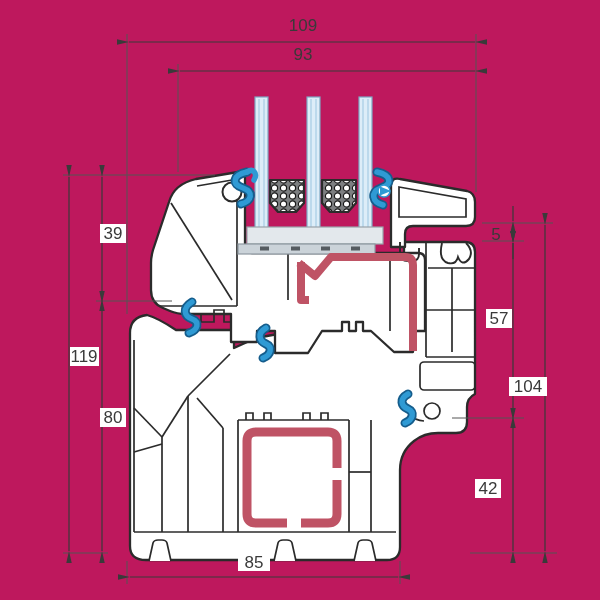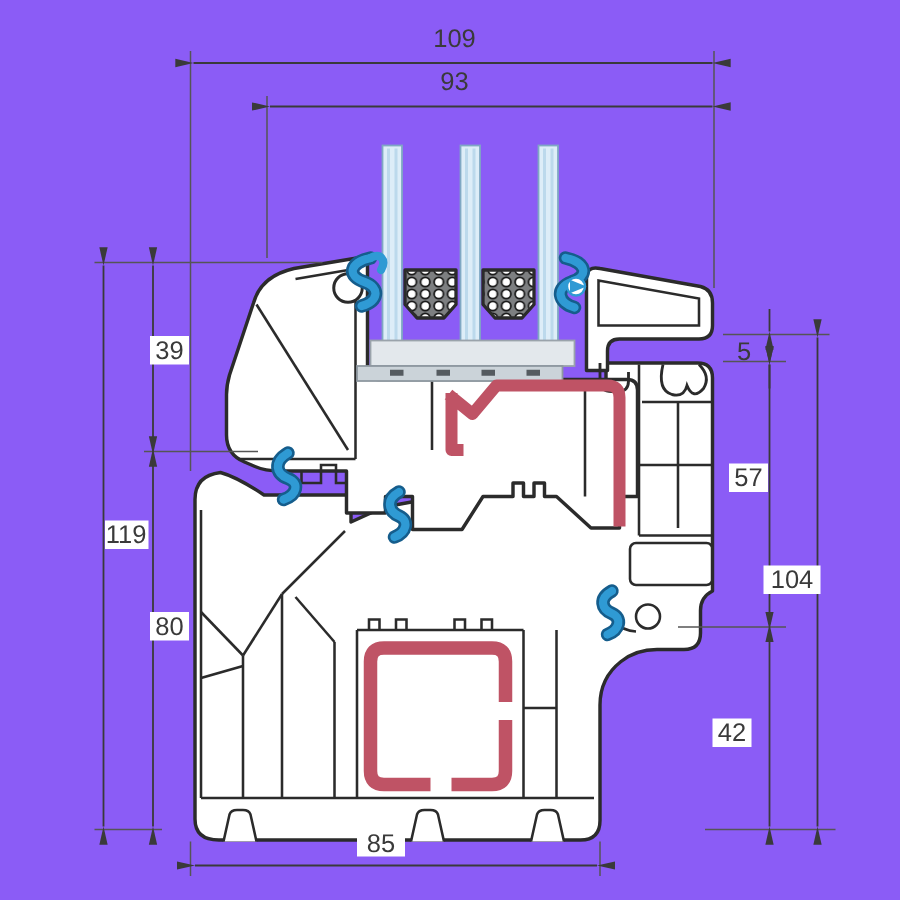--- a/index.html
+++ b/index.html
@@ -1,16 +1,16 @@
 <!DOCTYPE html>
 <html><head>
 <meta charset="utf-8">
 <style>
   html,body { margin:0; padding:0; background:#ffffff; }
-  .stage { width:600px; height:600px; position:relative; background:#8b5cf6; overflow:hidden;text-align:right; }
+  .stage { width:600px; height:600px; position:relative; background:#be185d; overflow:hidden;text-align:right; }
   svg { display:block; }
   text.dim {
     font-family:"Liberation Sans","DejaVu Sans",sans-serif;
     font-size:17px;
     fill:#3a3a3a;
   }
 </style>
 </head>
 <body>
 

